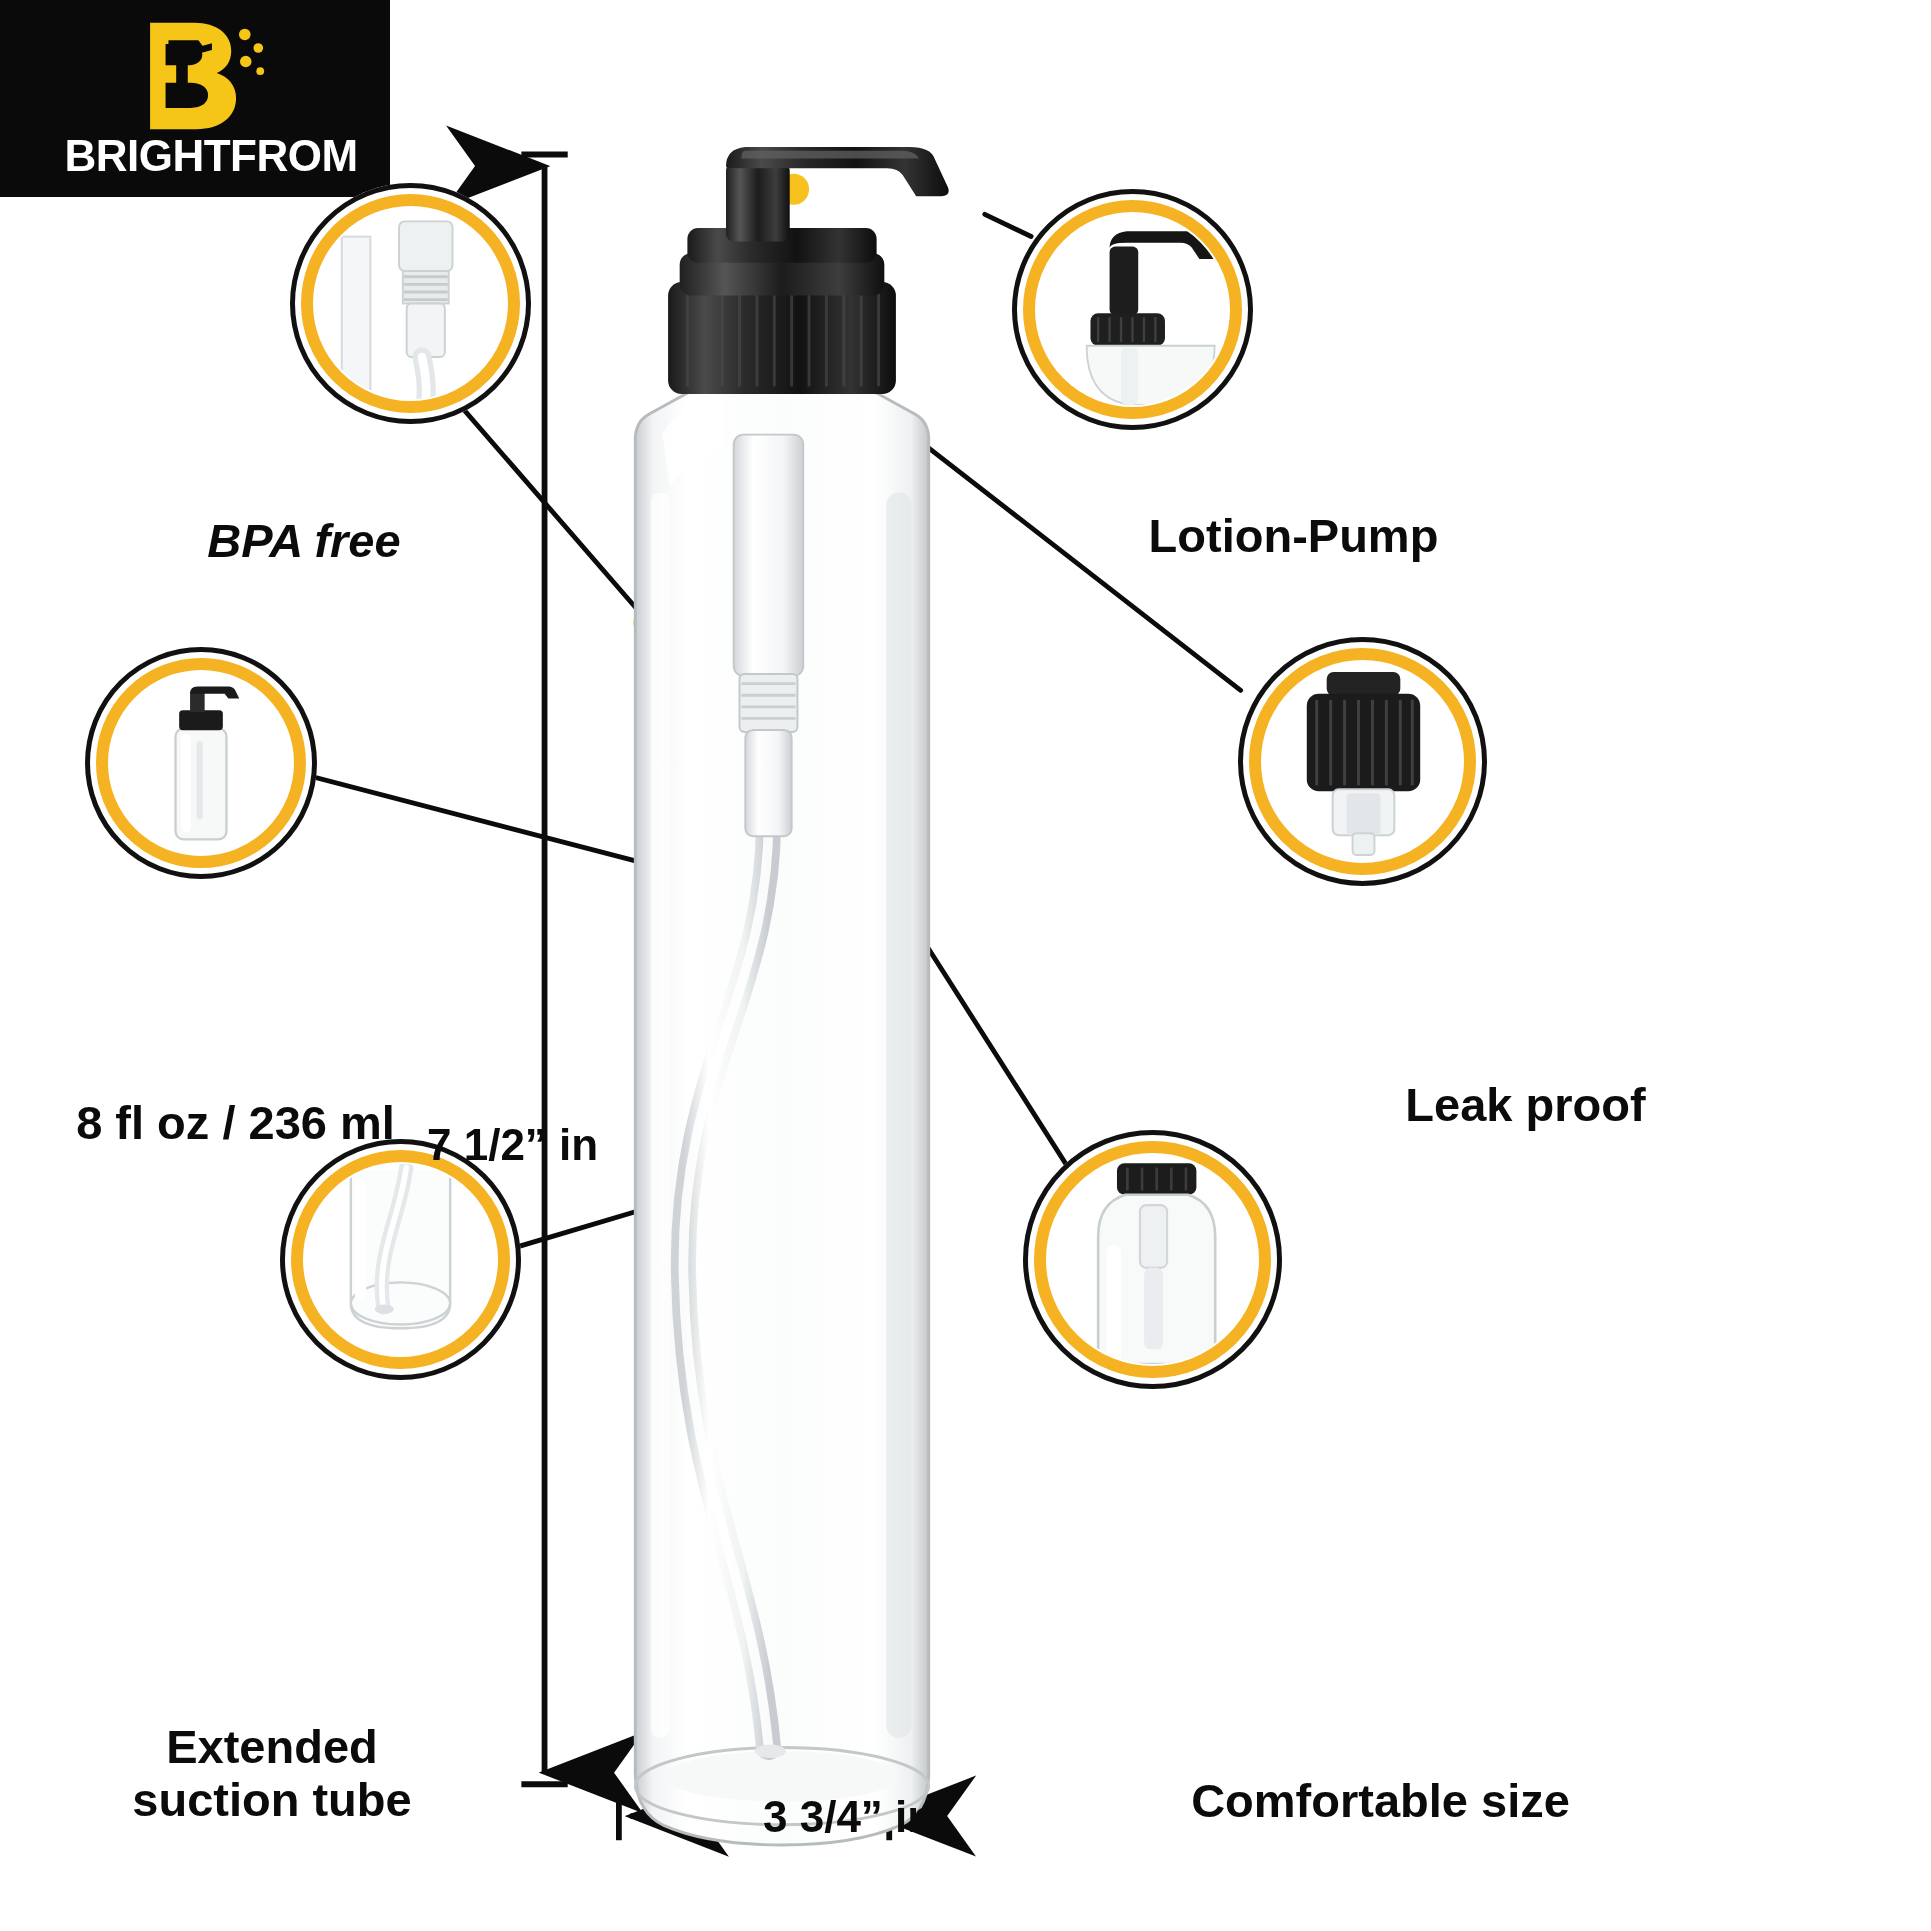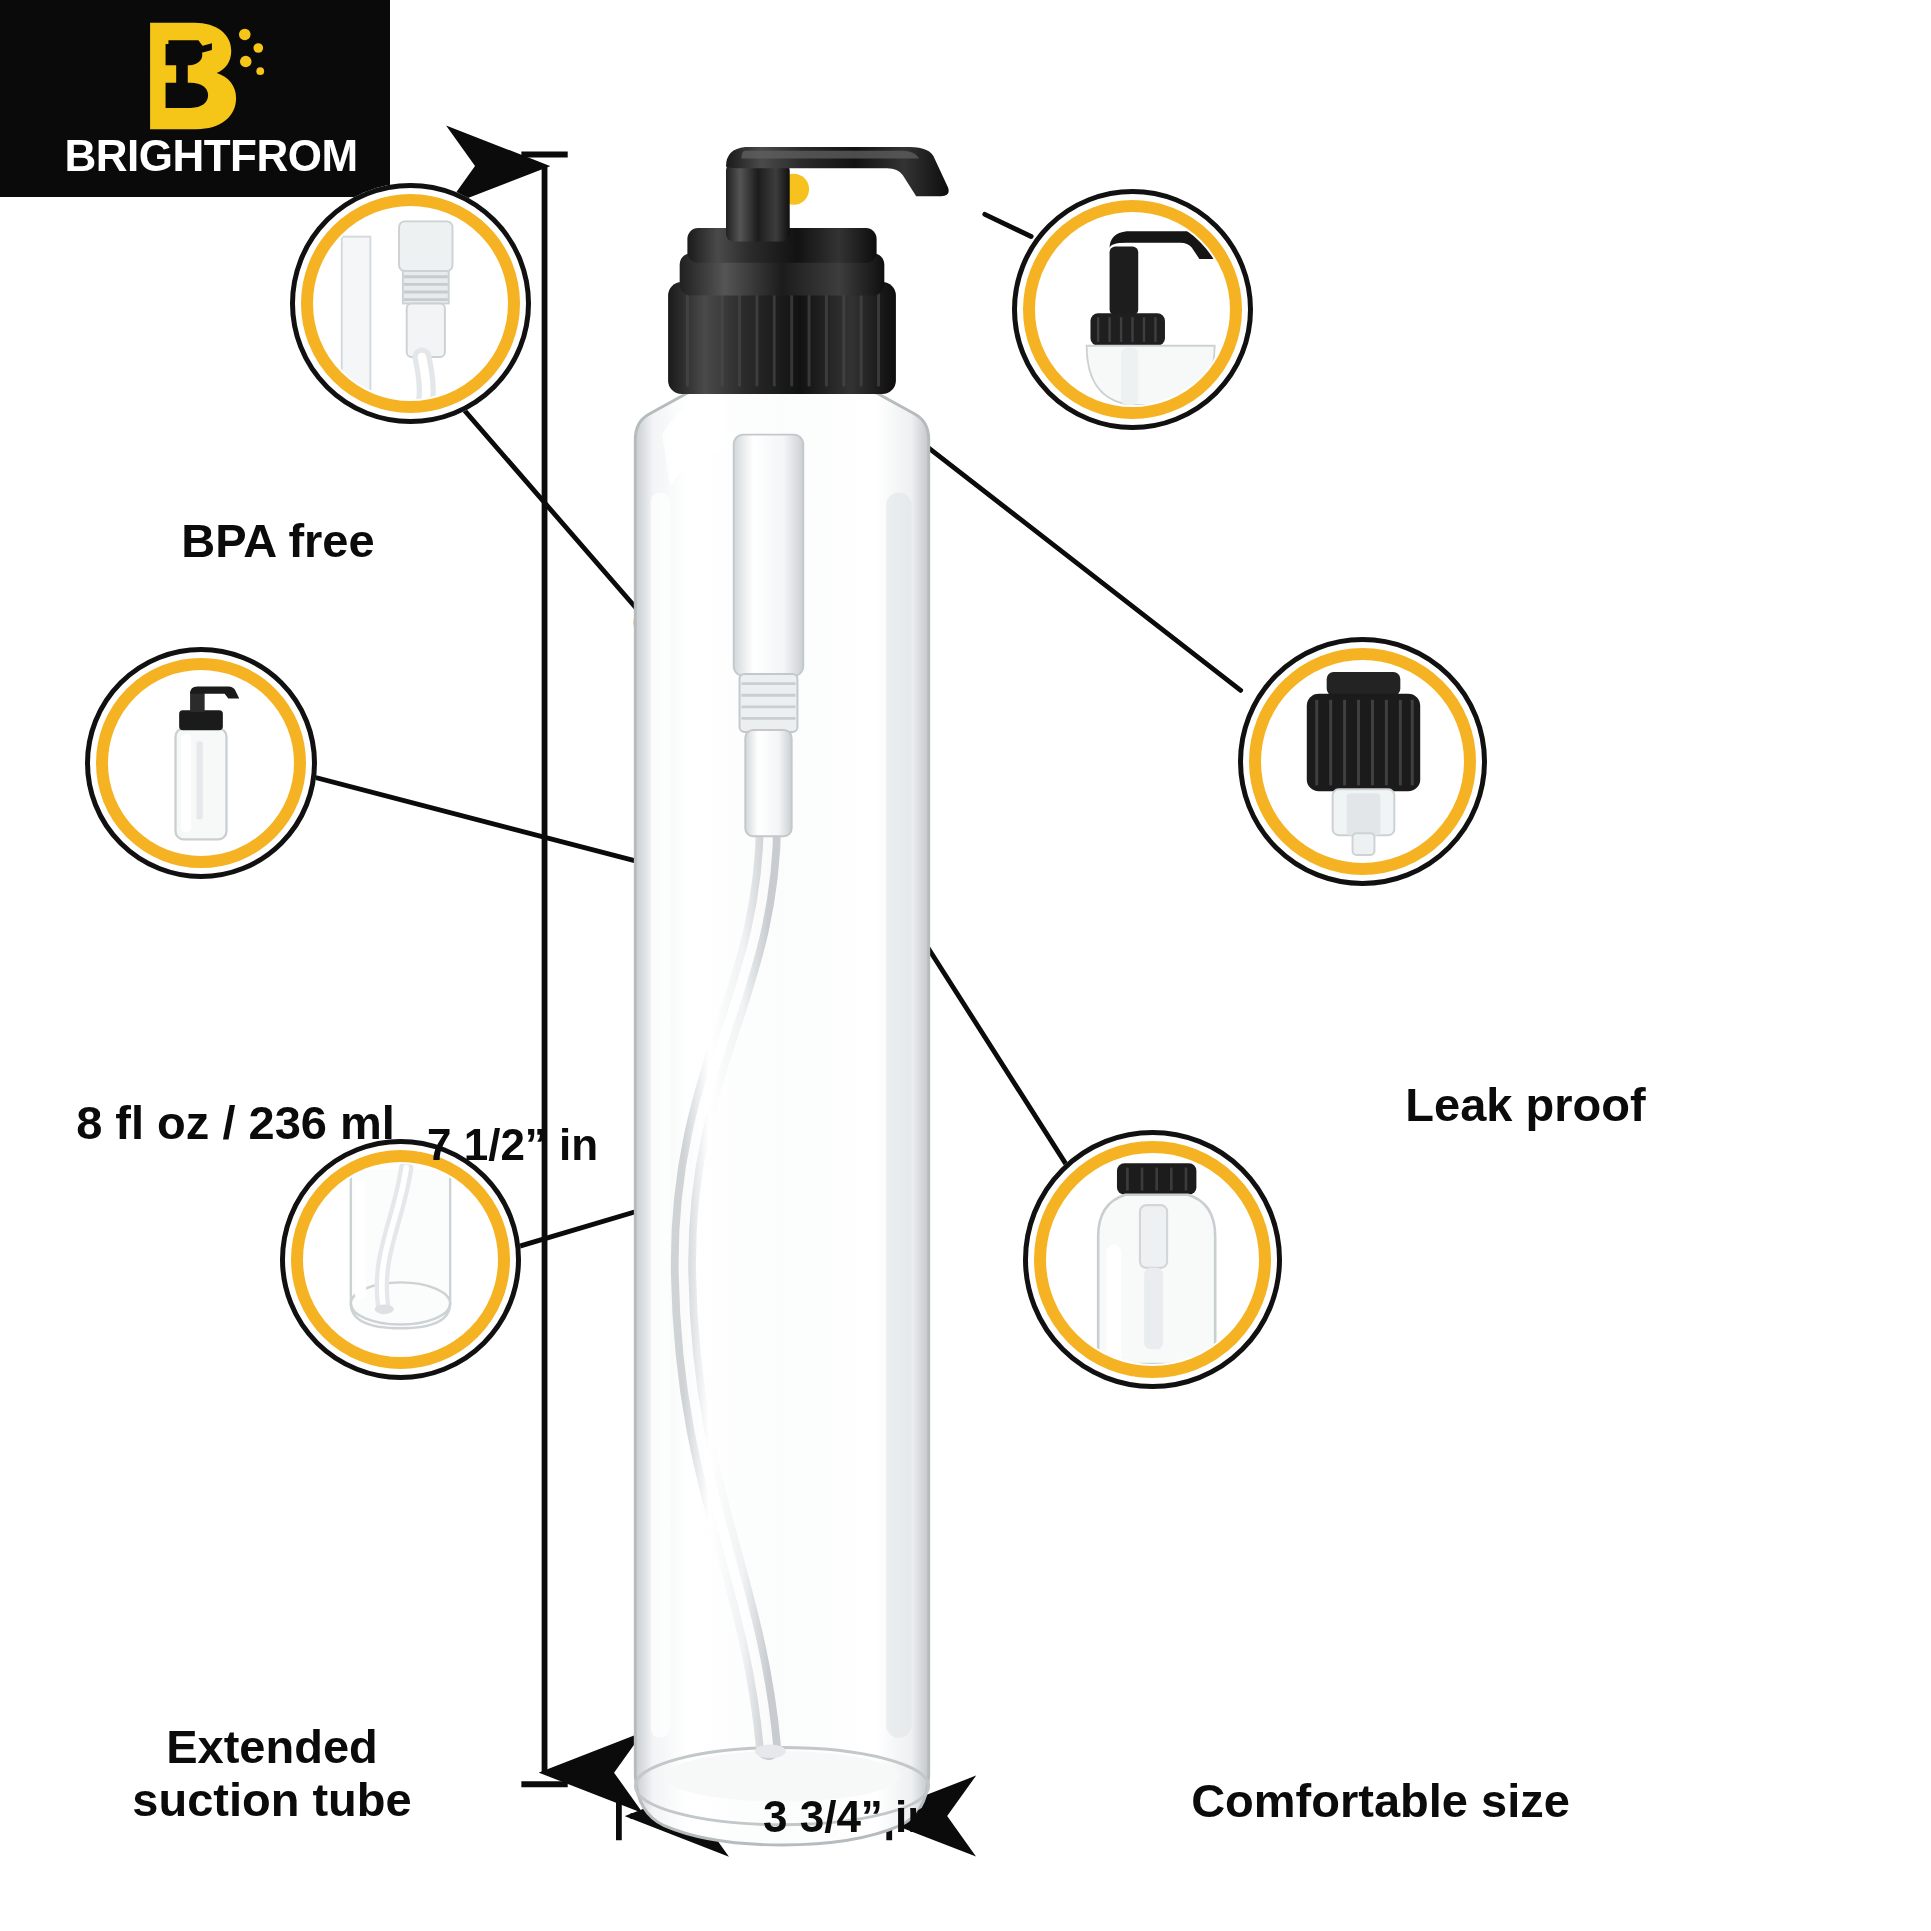--- a/index.html
+++ b/index.html
@@ -234,21 +234,21 @@
             <line x1="93" y1="80" x2="139" y2="80"></line>
           <line x1="93" y1="88" x2="139" y2="88"></line>
             <line x1="93" y1="96" x2="139" y2="96"></line>
         </g>
         <rect x="96" y="100" width="40" height="56" rx="5" fill="#f2f4f5" stroke="#ccd1d4" stroke-width="2"></rect>
         <path d="M112 156 q6 28 4 44" stroke="#e3e7e9" stroke-width="20" fill="none" stroke-linecap="round"></path>
         <path d="M112 156 q6 28 4 44" stroke="#ffffff" stroke-width="9" fill="none" stroke-linecap="round"></path>
       </svg>
     </div>
   </div>
-  <div class="label c" style="left:104px;top:515px;width:348px;">BPA free</div>
+  <div class="label c" style="left:130px;top:515px;width:348px;font-style:italic;">BPA free</div>
 
   <div class="callout" style="left:85px;top:647px;width:232px;height:232px;">
     <div class="ring-outer"></div>
     <div class="ring-inner"></div>
     <div class="photo">
       <svg viewBox="0 0 200 200">
         <rect width="200" height="200" fill="#ffffff"></rect>
         <rect x="72" y="62" width="56" height="122" rx="9" fill="#f7f9f9" stroke="#c9ced1" stroke-width="2.5"></rect>
         <rect x="78" y="68" width="11" height="108" rx="5" fill="#ffffff"></rect>
         <rect x="76" y="42" width="48" height="22" rx="4" fill="#1b1b1b"></rect>
@@ -293,20 +293,21 @@
           <line x1="88" y1="108" x2="88" y2="134"></line>
             <line x1="100" y1="108" x2="100" y2="134"></line>
           <line x1="112" y1="108" x2="112" y2="134"></line>
             <line x1="124" y1="108" x2="124" y2="134"></line>
         </g>
         <path d="M52 138 q0 56 46 62 h44 q44 -8 44 -62z" fill="#f7f9f9" stroke="#ccd1d4" stroke-width="2"></path>
         <rect x="88" y="140" width="18" height="60" rx="6" fill="#eef1f2"></rect>
       </svg>
     </div>
   </div>
+  <div class="label c" style="left:994px;top:510px;width:599px;">Lotion-Pump</div>
 
   <div class="callout" style="left:1238px;top:637px;width:249px;height:249px;">
     <div class="ring-outer"></div>
     <div class="ring-inner"></div>
     <div class="photo">
       <svg viewBox="0 0 200 200">
         <rect width="200" height="200" fill="#ffffff"></rect>
         <rect x="64" y="10" width="74" height="24" rx="7" fill="#232323"></rect>
         <rect x="44" y="32" width="114" height="98" rx="12" fill="#1b1b1b"></rect>
         <g stroke="#505050" stroke-width="3" opacity="0.7">

